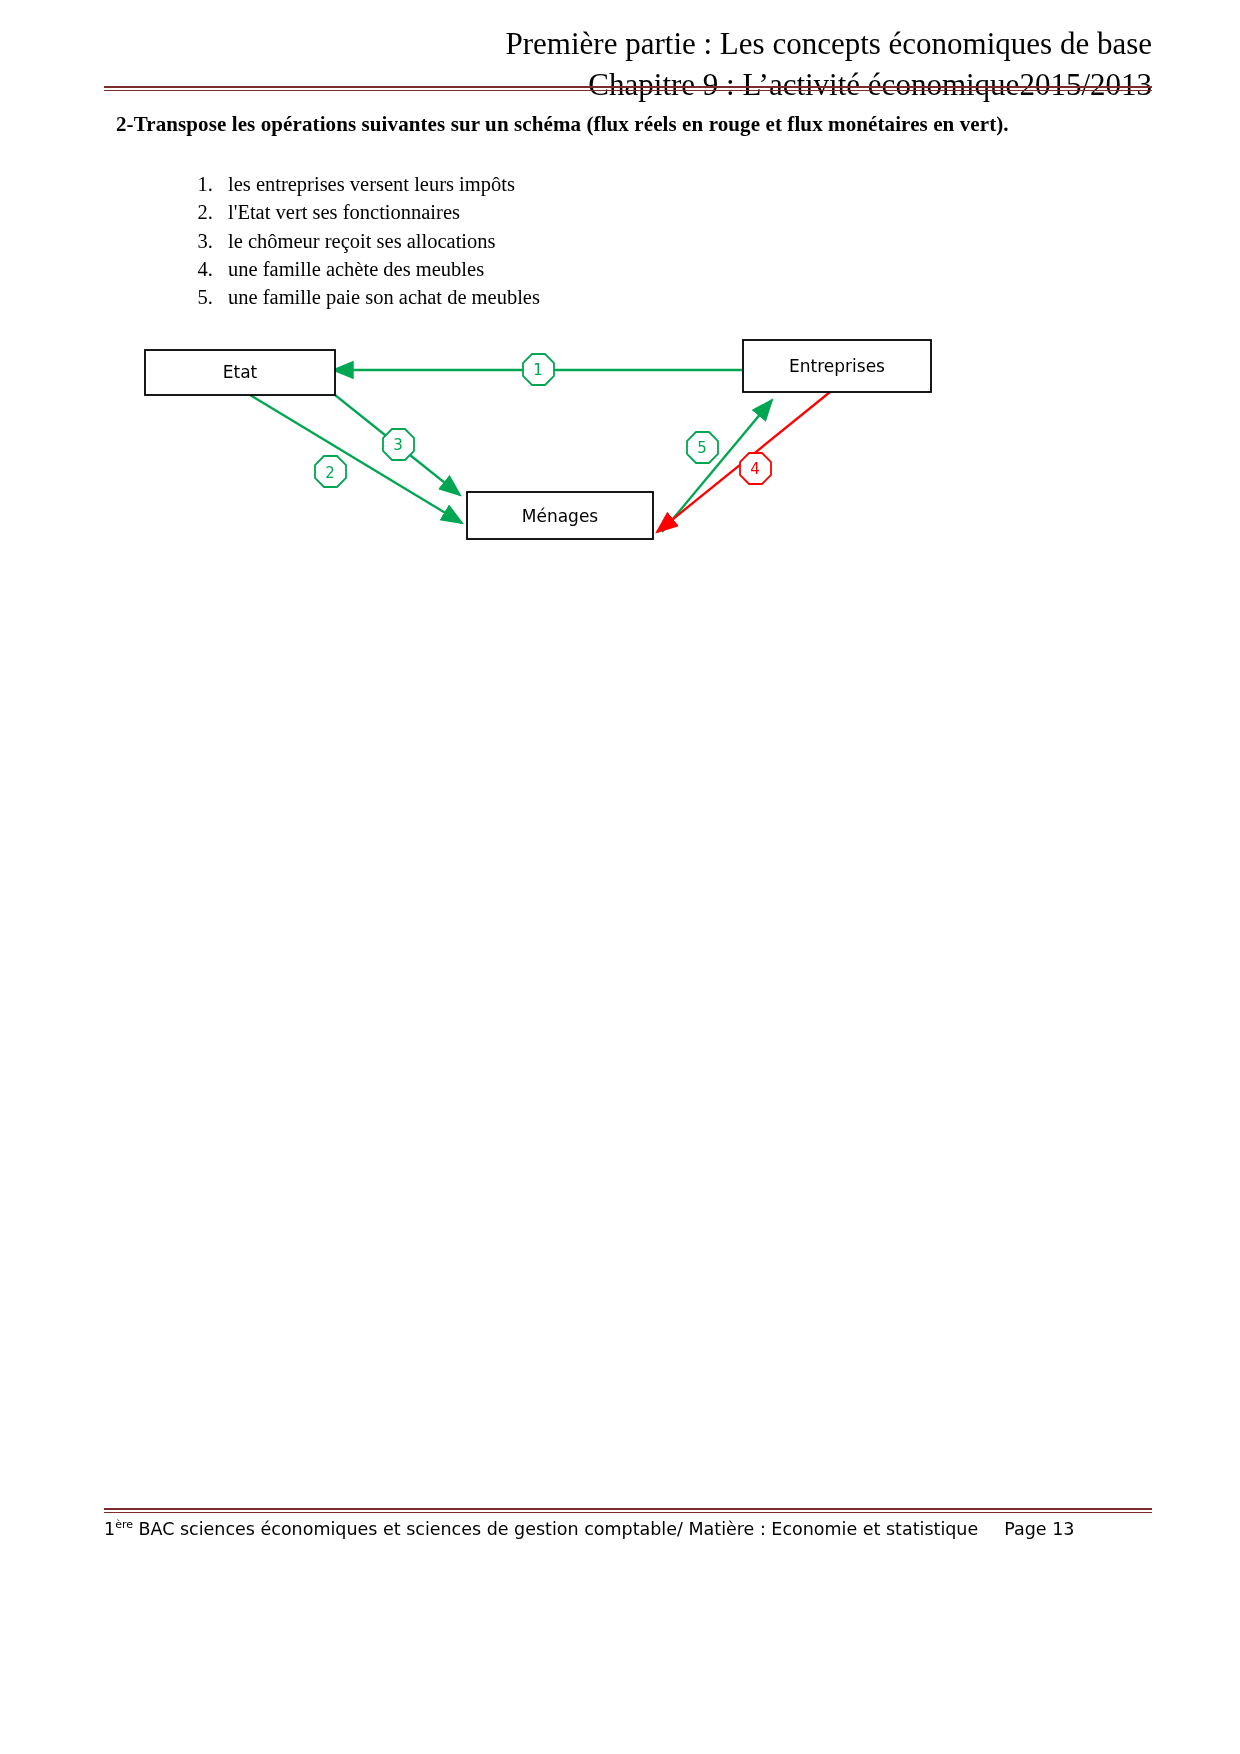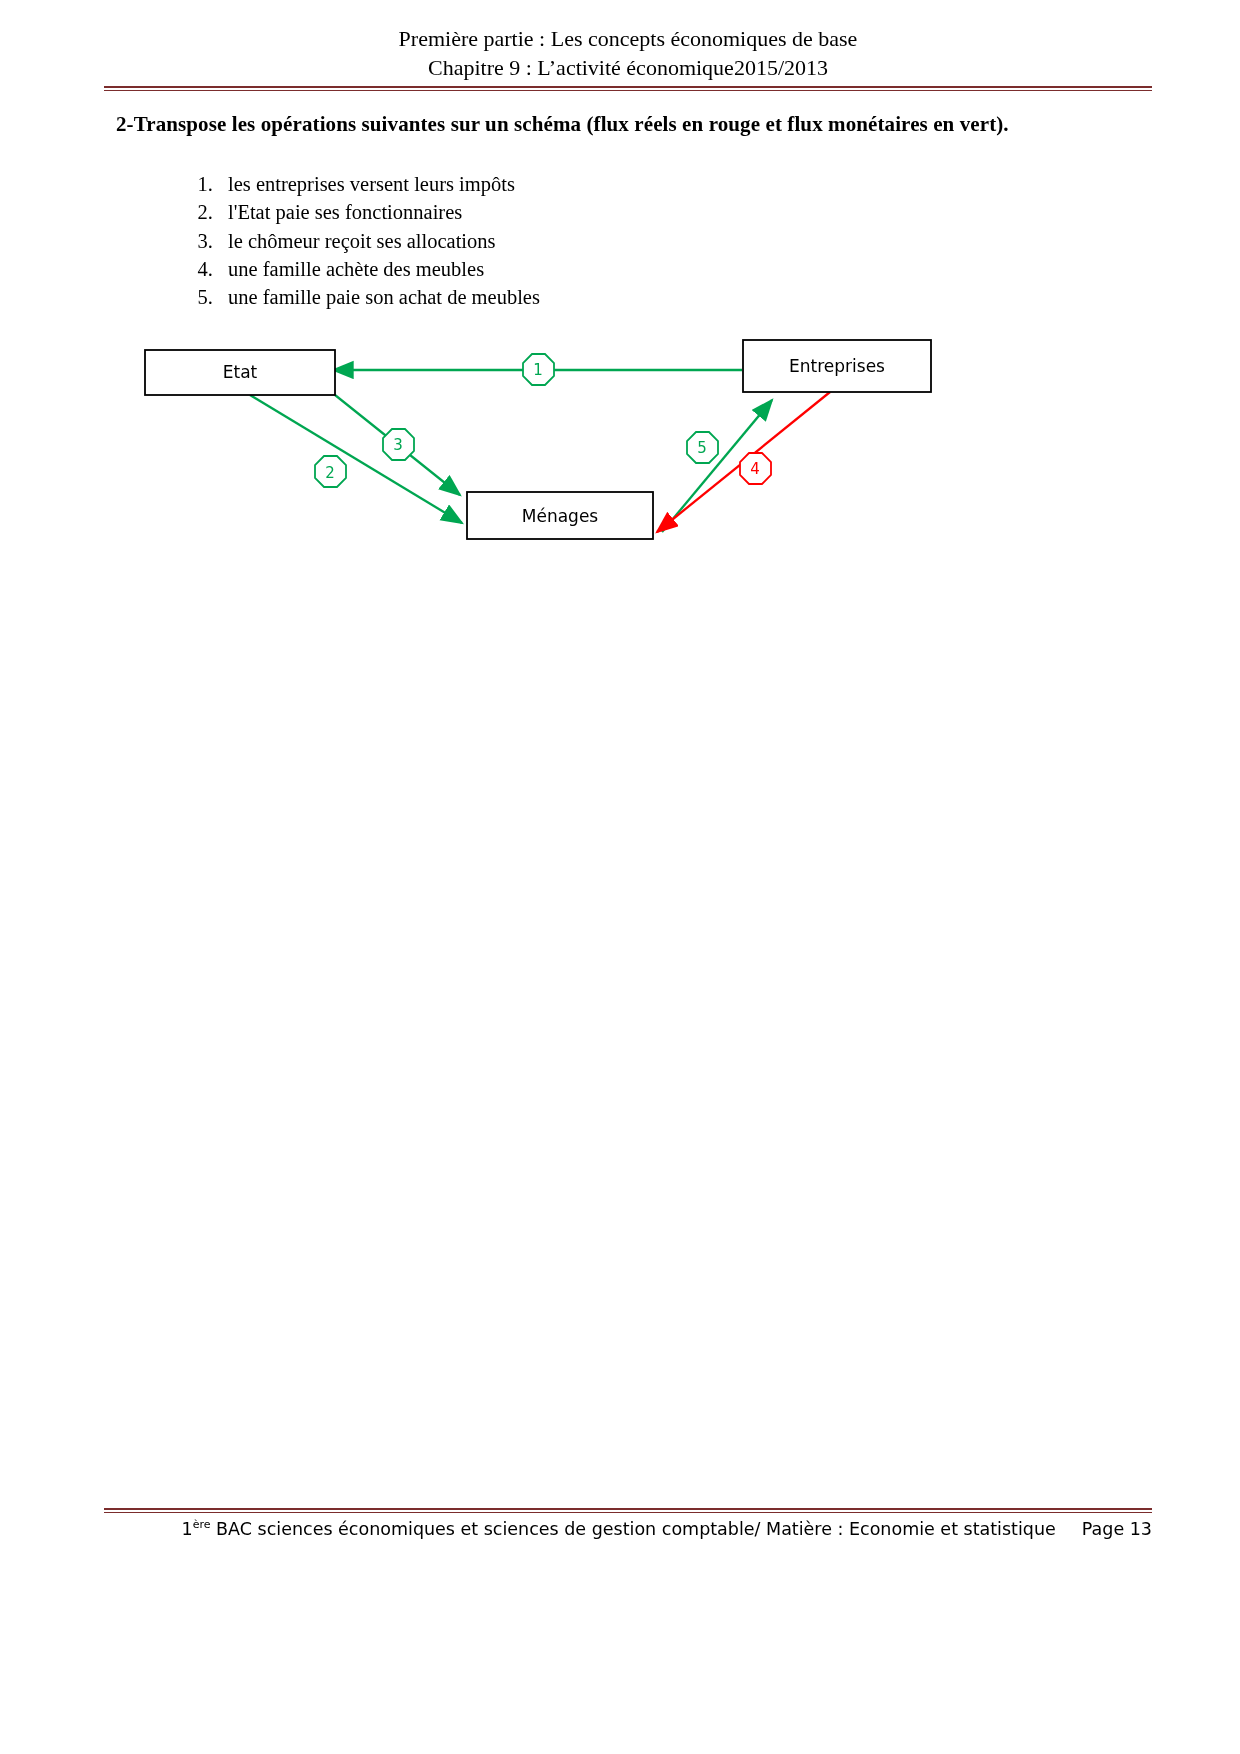--- a/index.html
+++ b/index.html
@@ -19,23 +19,23 @@
 
   
   .header {
     position: absolute;
     left: 104px;
     top: 24px;
     width: 1048px;
   }
   .header-row {
     display: flex;
-    justify-content: center;
+    justify-content: flex-end;
     align-items: baseline;
-    font-size: 22px;
+    font-size: 31px;
     line-height: 1.32;
     white-space: nowrap;
   }
   .header-left { text-align: left; }
   .header-right { text-align: right; }
 
   .rule-double {
     position: absolute;
     left: 104px;
     width: 1048px;
@@ -102,21 +102,21 @@
 
   
   .footer {
     position: absolute;
     left: 104px;
     top: 1518px;
     width: 1048px;
     font-family: "DejaVu Sans", "Liberation Sans", sans-serif;
     font-size: 17.5px;
     display: flex;
-    justify-content: flex-end;
+    justify-content: flex-start;
     align-items: baseline;
     white-space: nowrap;
   }
   .footer-text { }
   .footer sup { font-size: 11px; vertical-align: super; }
   .footer-page { margin-left: 26px; }
 </style>
 </head>
 <body>
 
@@ -134,21 +134,21 @@
 
   <div class="rule-double header-rule">
     <div class="r1"></div>
     <div class="r2"></div>
   </div>
 
   <div class="section-heading">2-Transpose les opérations suivantes sur un schéma (flux réels en rouge et flux monétaires en vert).</div>
 
   <ol class="op-list">
     <li>les entreprises versent leurs impôts</li>
-    <li>l'Etat paie ses fonctionnaires</li>
+    <li>l'Etat vert ses fonctionnaires</li>
     <li>le chômeur reçoit ses allocations</li>
     <li>une famille achète des meubles</li>
     <li>une famille paie son achat de meubles</li>
   </ol>
 
   <div class="diagram">
     <svg width="900" height="260" viewBox="0 0 900 260" xmlns="http://www.w3.org/2000/svg">
       <defs>
         <marker id="arrowGreen" markerWidth="10" markerHeight="10" refX="9" refY="4" orient="auto" markerUnits="strokeWidth">
           <path d="M0,0 L10,4 L0,8 z" fill="#00A651"></path>

